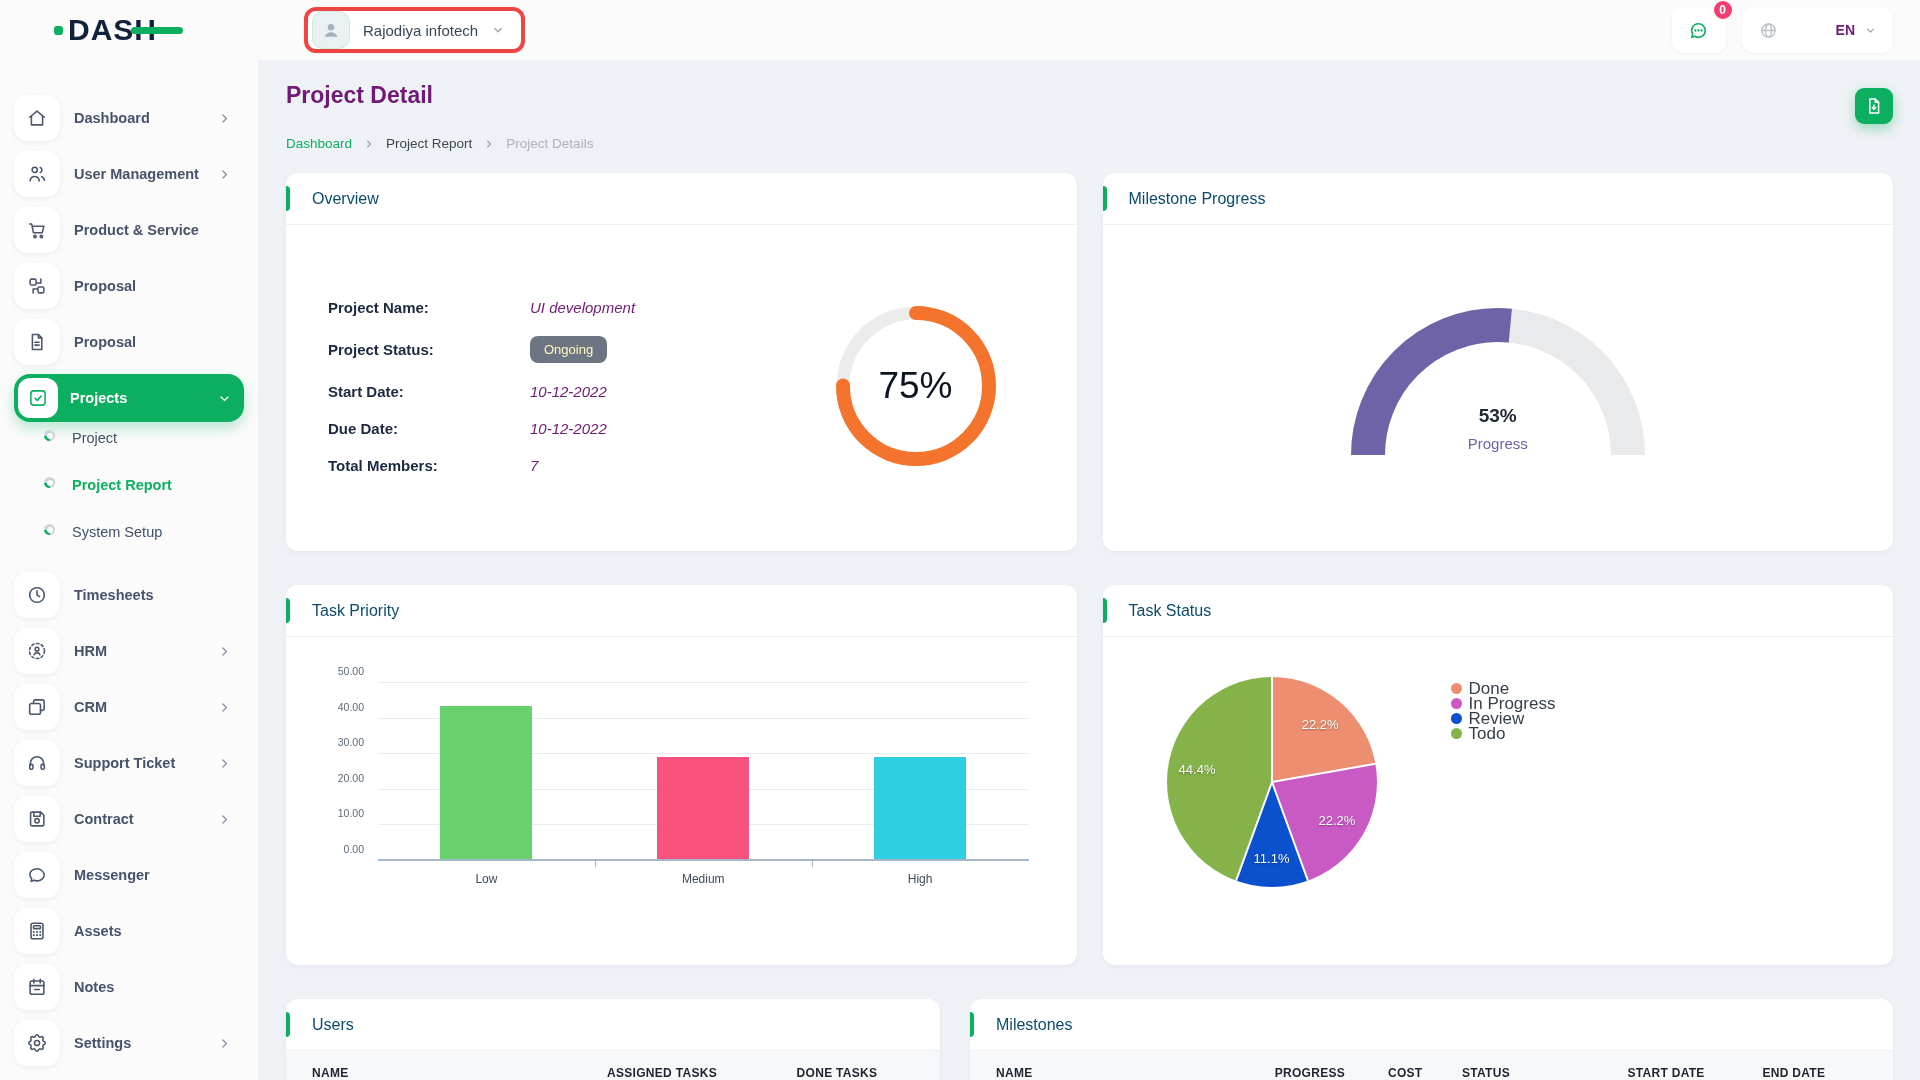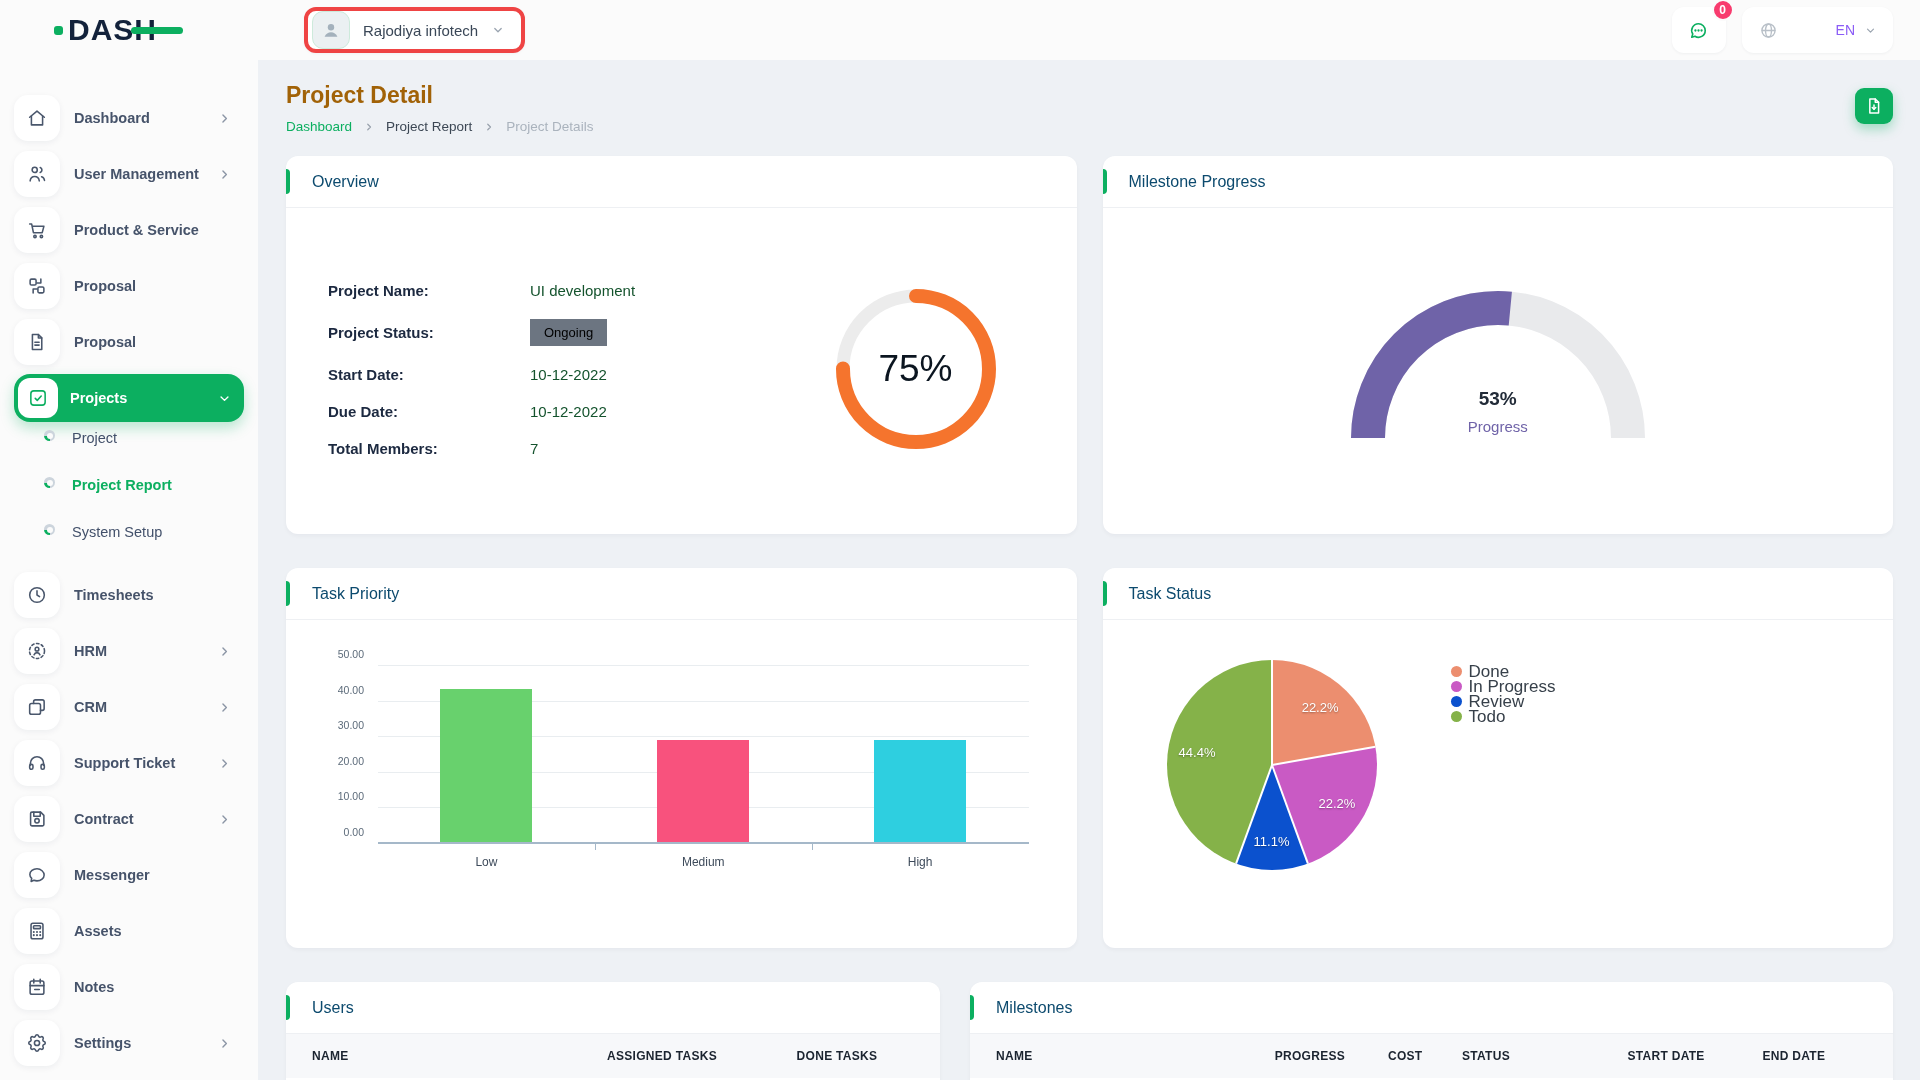--- a/index.html
+++ b/index.html
@@ -40,27 +40,27 @@
   .company-name { font-size:15px; color:#3a4757; }
   .sel-chev { color:#9aa4b0; display:flex; }
   .sel-chev svg { width:14px; height:14px; }
   .topbar-right { margin-left:auto; display:flex; align-items:center; gap:16px; }
   .icon-btn { position:relative; width:54px; height:46px; background:#ffffff; border:none; border-radius:12px; display:flex; align-items:center; justify-content:center; cursor:pointer; box-shadow:0 1px 3px rgba(18,38,63,.05); color:#0caf60; }
   .icon-btn svg { width:23px; height:23px; }
   .badge { position:absolute; top:-8px; right:-8px; min-width:22px; height:22px; padding:0 5px; border-radius:11px; background:#f83b6e; color:#fff; font-size:12px; font-weight:600; display:flex; align-items:center; justify-content:center; border:2px solid #fbfbfb; }
   .lang-btn { height:46px; background:#ffffff; border:none; border-radius:12px; display:flex; align-items:center; gap:9px; padding:0 16px; cursor:pointer; box-shadow:0 1px 3px rgba(18,38,63,.05); }
   .lang-btn .globe { color:#b9c0c8; display:flex; }
   .lang-btn .globe svg { width:21px; height:21px; }
-  .lang-label { color:#8b5cf6; font-size:14px; font-weight:400;padding-left:48px; }
+  .lang-label { color:#701a75; font-size:14px; font-weight:700;padding-left:48px; }
   .lang-chev { color:#9aa4b0; display:flex; }
   .lang-chev svg { width:13px; height:13px; }
 
   .content { flex:1; background:#eef1f5; padding:22px 27px 0 28px; overflow:hidden; }
   .page-head { display:flex; justify-content:space-between; align-items:flex-start; margin-bottom:22px; }
-  .page-title { font-size:23px; font-weight:700; color:#a16207; margin-bottom:10px; }
+  .page-title { font-size:23px; font-weight:700; color:#701a75; margin-bottom:27px; }
   .breadcrumb { display:flex; align-items:center; gap:11px; font-size:13.5px; }
   .crumb-link { color:#0caf60; cursor:pointer; }
   .crumb-mid { color:#3c4754; cursor:pointer; }
   .crumb-current { color:#aab3bd; }
   .crumb-sep { color:#98a1ac; display:flex; }
   .crumb-sep svg { width:12px; height:12px; }
   .export-btn { width:38px; height:36px; border-radius:9px; background:#0caf60; border:none; color:#fff; display:flex; align-items:center; justify-content:center; cursor:pointer; box-shadow:0 5px 12px rgba(12,175,96,.35); margin-top:6px; }
   .export-btn svg { width:20px; height:20px; }
 
   .grid2 { display:grid; grid-template-columns:1fr 1fr; gap:26px; margin-bottom:34px; }
@@ -69,22 +69,22 @@
   .card.h1 { height:378px; } .card.h2 { height:380px; } .card.h3 { height:300px; }
   .card-head { position:relative; padding:17px 26px 16px; border-bottom:1px solid #eef0f3; }
   .card-head::before { content:""; position:absolute; left:0; top:13px; bottom:13px; width:4px; background:#0caf60; border-radius:0 4px 4px 0; }
   .card-title { font-size:16px; font-weight:400; color:#0c4a6e; }
 
   
   .overview-body { display:flex; align-items:center; padding:26px 66px 26px 42px; height:322px; }
   .fields { flex:1; display:flex; flex-direction:column; gap:20px; }
   .field { display:flex; align-items:center; font-size:15px; }
   .field-label { width:202px; font-weight:700; color:#1c2940; }
-  .field-value { color:#14532d; }
-  .badge-status { display:inline-block; background:#6c7581; color:#000000; font-size:13px; padding:6px 14px; border-radius:0; }
+  .field-value { color:#701a75;font-style:italic; }
+  .badge-status { display:inline-block; background:#6c7581; color:#fef9c3; font-size:13px; padding:6px 14px; border-radius:8px; }
   .donut-wrap { position:relative; width:190px; height:190px; flex:none; }
   .donut-center { position:absolute; inset:0; display:flex; align-items:center; justify-content:center; font-size:37px; color:#0b1520; }
 
   
   .gauge-body { height:322px; display:flex; align-items:center; justify-content:center; }
   .gauge-wrap { position:relative; width:300px; height:162px; }
   .gauge-value { position:absolute; left:0; right:0; top:100px; text-align:center; font-size:19px; font-weight:600; color:#222b38; }
   .gauge-label { position:absolute; left:0; right:0; top:130px; text-align:center; font-size:15px; color:#6f63a8; }
 
   

